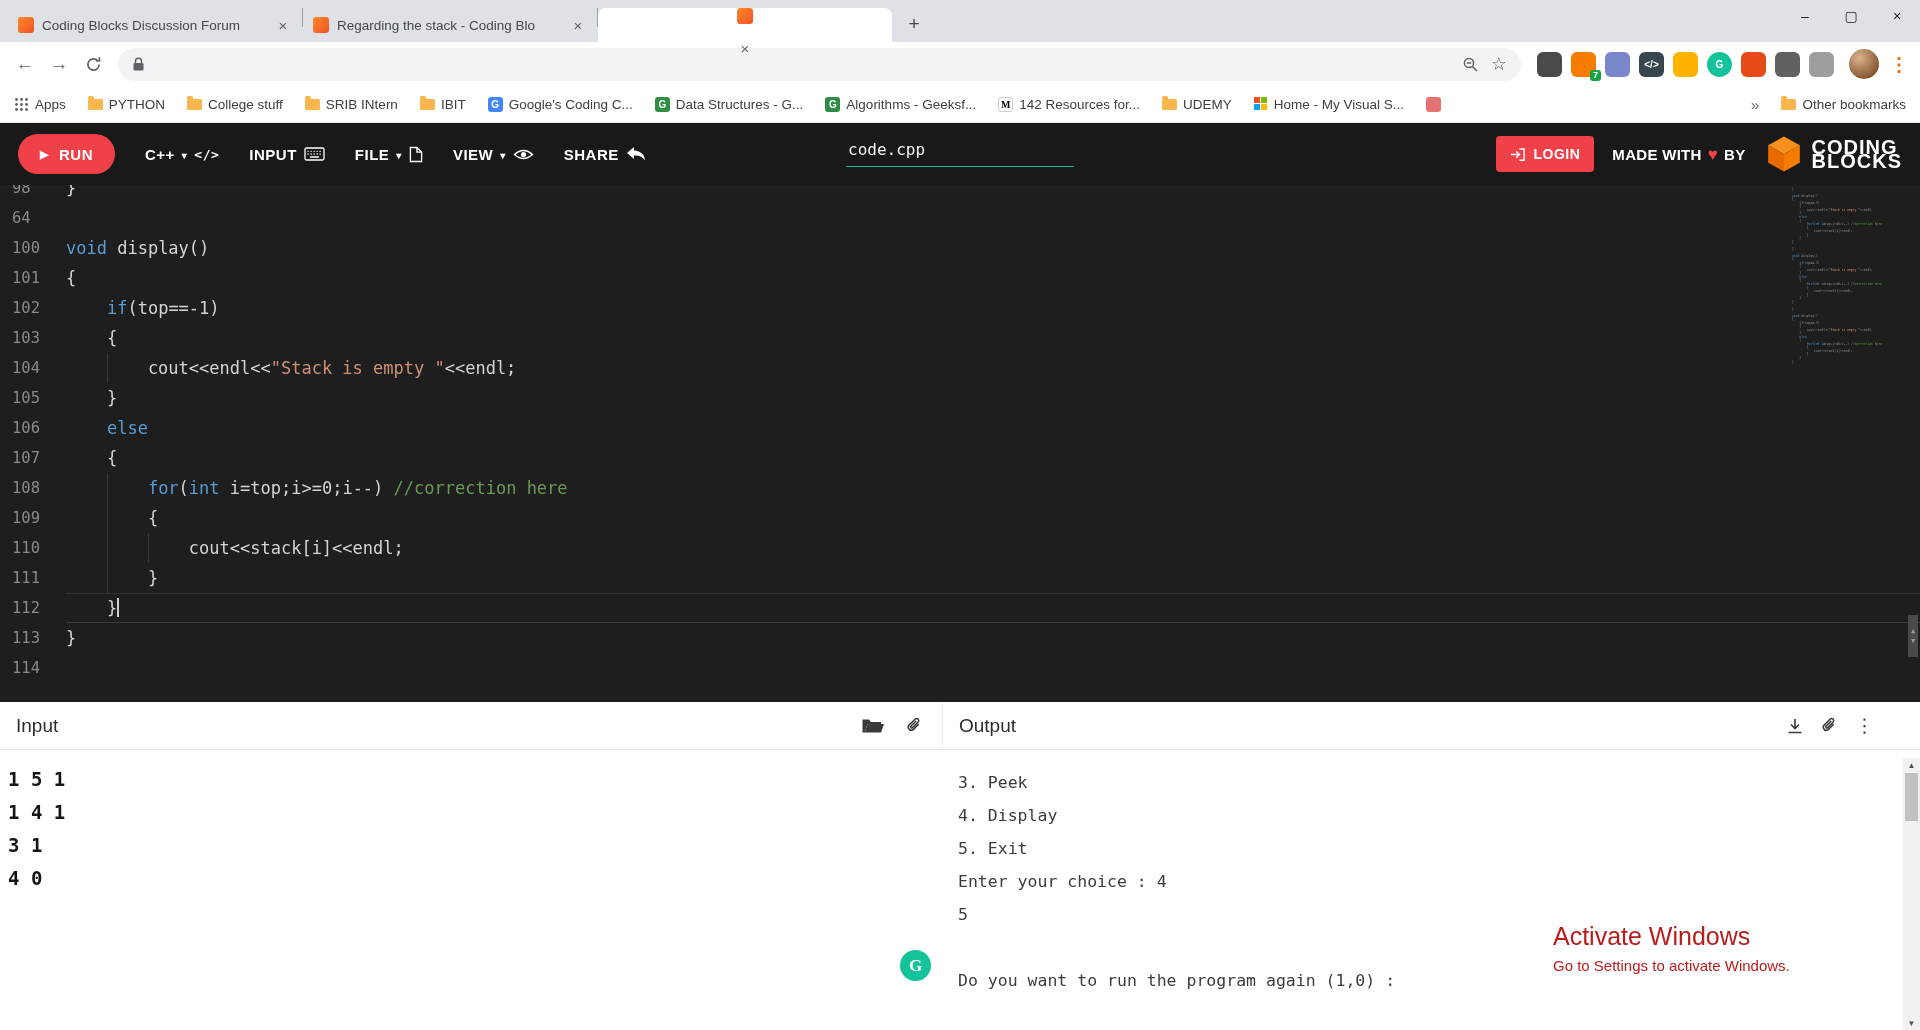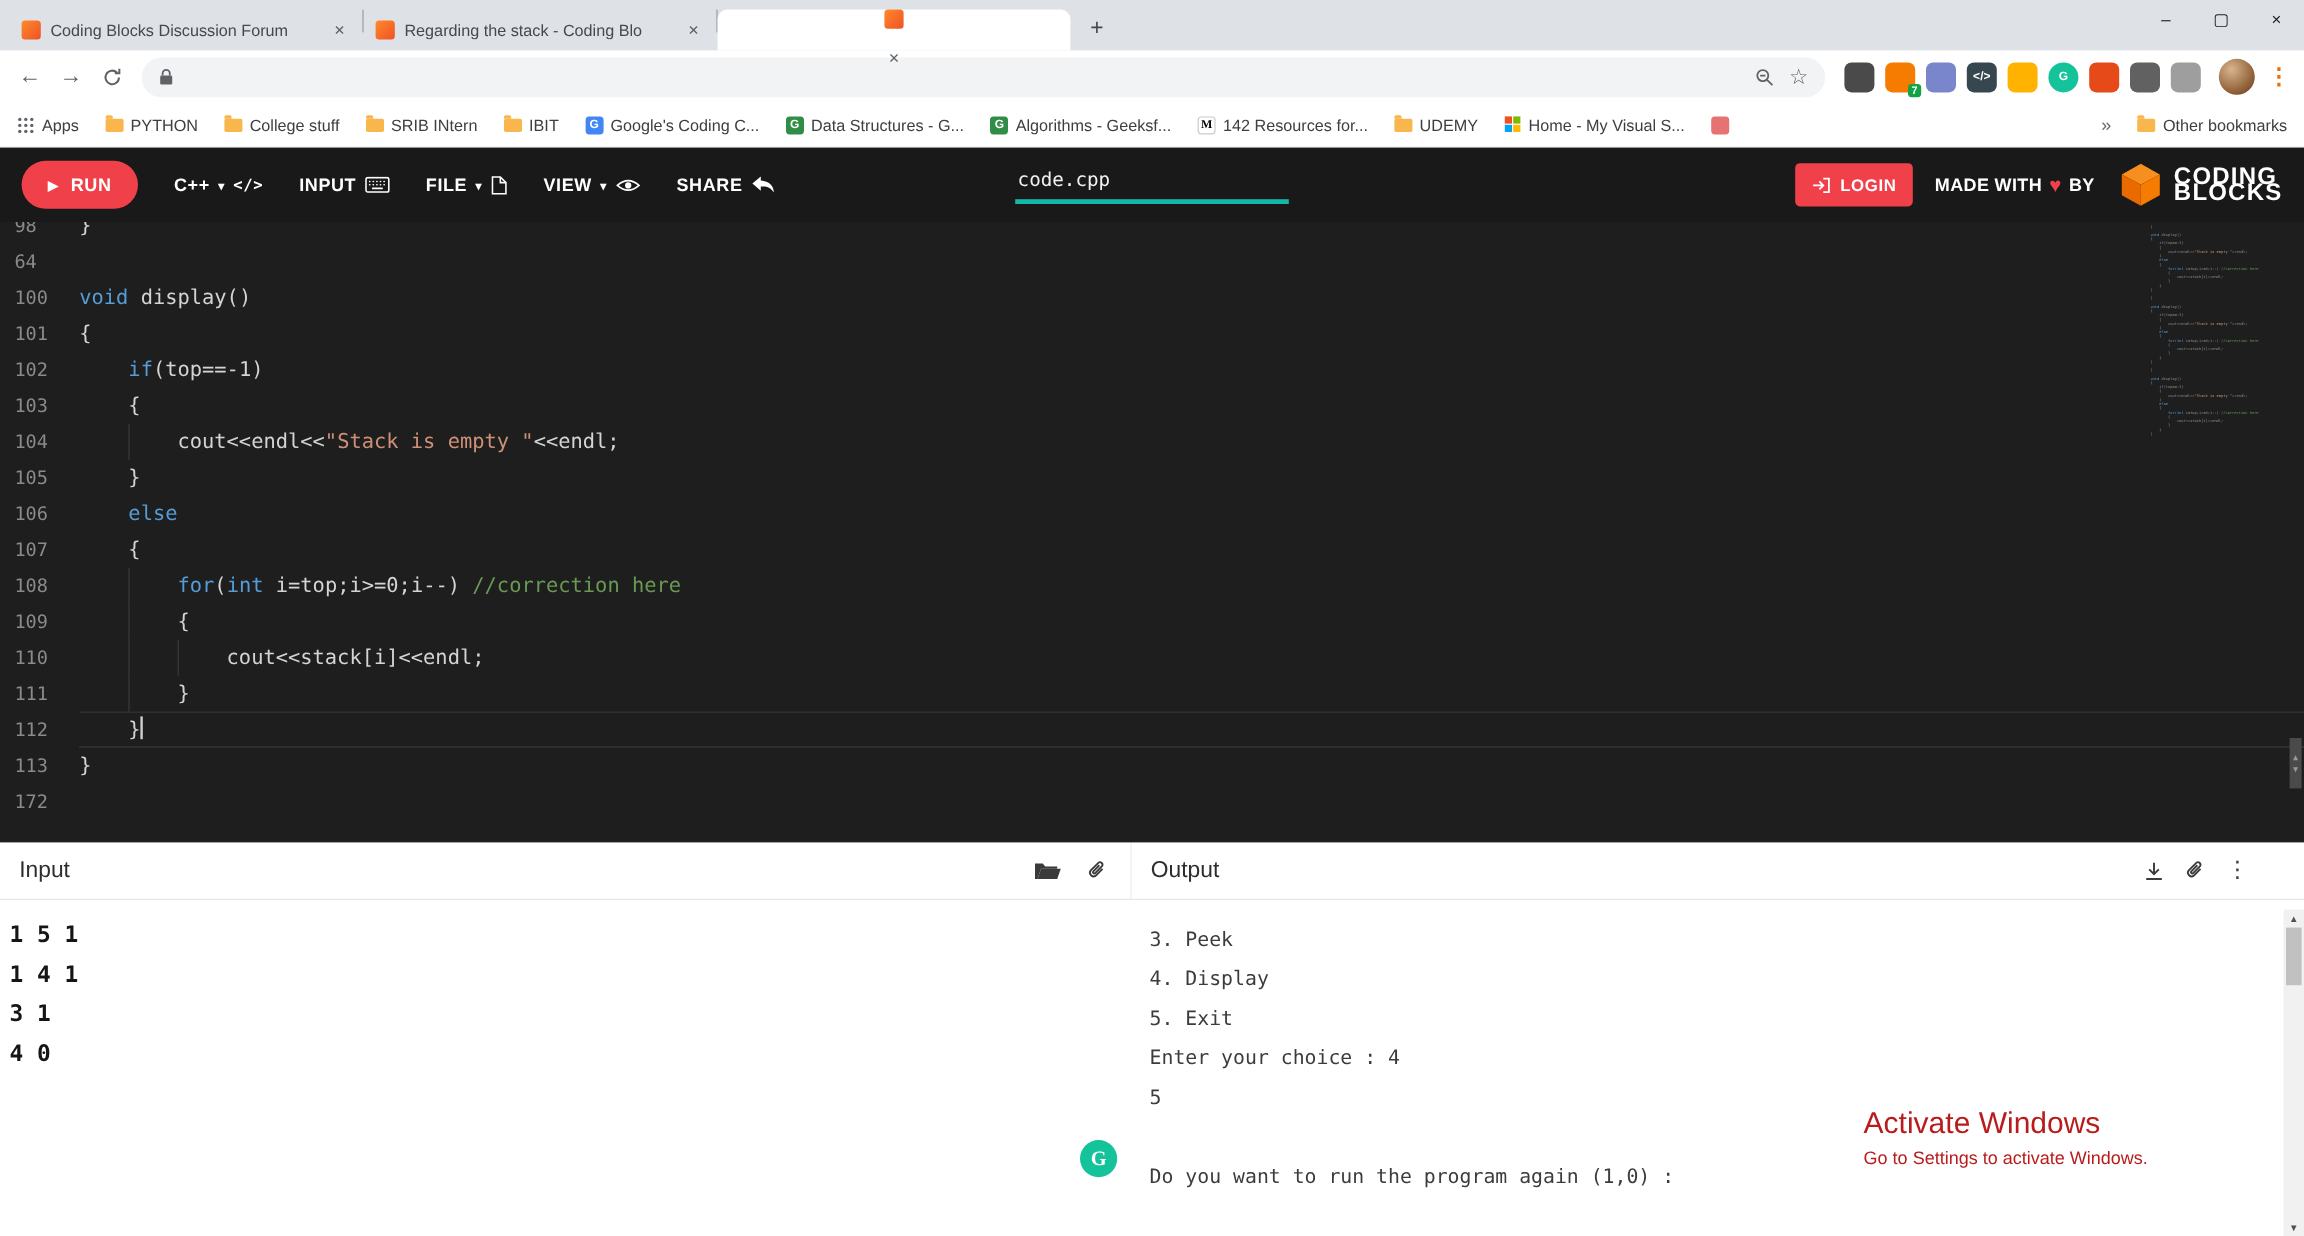--- a/index.html
+++ b/index.html
@@ -44,21 +44,21 @@
 .ms-ic i{display:block;}
 .bmchev{margin-left:auto;font-size:15px;color:#5f6368;}
 
 
 .toolbar{position:relative;height:62px;background:#191919;display:flex;align-items:center;padding:0 18px;gap:30px;color:#fff;}
 .runbtn{background:#f0414a;border-radius:21px;height:40px;padding:0 22px;display:flex;align-items:center;gap:10px;font-weight:bold;font-size:15px;letter-spacing:.5px;}
 .play{font-size:11px;}
 .tbitem{display:flex;align-items:center;gap:7px;font-weight:bold;font-size:15px;letter-spacing:.5px;}
 .caret{font-size:10px;margin-top:2px;}
 .codeicon{font-family:"DejaVu Sans Mono",monospace;font-size:13px;font-weight:bold;}
-.filename{position:absolute;left:50%;transform:translateX(-50%);top:15px;width:228px;background:transparent;border:none;border-bottom:4px solid #14b8a6;outline:none;color:#f2f2f2;font-family:"DejaVu Sans Mono",monospace;font-size:16px;padding:2px 2px 7px;}
+.filename{position:absolute;left:50%;transform:translateX(-50%);top:15px;width:228px;background:transparent;border:none;border-bottom:1px solid #14b8a6;outline:none;color:#f2f2f2;font-family:"DejaVu Sans Mono",monospace;font-size:16px;padding:2px 2px 7px;}
 .tbright{margin-left:auto;display:flex;align-items:center;gap:18px;}
 .loginbtn{background:#f0414a;border-radius:4px;height:36px;padding:0 14px;display:flex;align-items:center;gap:8px;font-weight:bold;font-size:14px;letter-spacing:.5px;}
 .madewith{display:flex;align-items:center;gap:6px;font-weight:800;font-size:15px;letter-spacing:.3px;}
 .heart{color:#f0414a;font-size:17px;line-height:1;}
 .brand{display:flex;align-items:center;gap:8px;}
 .brandtext{font-weight:800;font-size:20px;line-height:14px;letter-spacing:1px;}
 
 
 .editor{position:relative;height:517px;background:#1e1e1e;overflow:hidden;font-family:"DejaVu Sans Mono",monospace;}
 .codepane{margin-top:-12px;}
@@ -378,21 +378,21 @@
         </div>
         <div class="crow">
           <div class="ln">112</div>
           <div class="cl current"><span class="p">    }</span><span class="cursor"></span></div>
         </div>
         <div class="crow">
           <div class="ln">113</div>
           <div class="cl"><span class="p">}</span></div>
         </div>
         <div class="crow">
-          <div class="ln">172</div>
+          <div class="ln">114</div>
           <div class="cl"></div>
         </div>
       </div>
     <div class="minimap">
         <div class="mmscale" id="mmscale"><div><span class="p">}</span></div><div>&nbsp;</div><div><span class="k">void</span><span class="p"> display()</span></div><div><span class="p">{</span></div><div><span class="p">    </span><span class="k">if</span><span class="p">(top==-1)</span></div><div><span class="p">    {</span></div><div><span class="p">        cout&lt;&lt;endl&lt;&lt;</span><span class="s">"Stack is empty "</span><span class="p">&lt;&lt;endl;</span></div><div><span class="p">    }</span></div><div><span class="p">    </span><span class="k">else</span></div><div><span class="p">    {</span></div><div><span class="p">        </span><span class="k">for</span><span class="p">(</span><span class="k">int</span><span class="p"> i=top;i&gt;=0;i--) </span><span class="c">//correction here</span></div><div><span class="p">        {</span></div><div><span class="p">            cout&lt;&lt;stack[i]&lt;&lt;endl;</span></div><div><span class="p">        }</span></div><div><span class="p">    }</span></div><div><span class="p">}</span></div><div>&nbsp;</div><div><span class="p">}</span></div><div>&nbsp;</div><div><span class="k">void</span><span class="p"> display()</span></div><div><span class="p">{</span></div><div><span class="p">    </span><span class="k">if</span><span class="p">(top==-1)</span></div><div><span class="p">    {</span></div><div><span class="p">        cout&lt;&lt;endl&lt;&lt;</span><span class="s">"Stack is empty "</span><span class="p">&lt;&lt;endl;</span></div><div><span class="p">    }</span></div><div><span class="p">    </span><span class="k">else</span></div><div><span class="p">    {</span></div><div><span class="p">        </span><span class="k">for</span><span class="p">(</span><span class="k">int</span><span class="p"> i=top;i&gt;=0;i--) </span><span class="c">//correction here</span></div><div><span class="p">        {</span></div><div><span class="p">            cout&lt;&lt;stack[i]&lt;&lt;endl;</span></div><div><span class="p">        }</span></div><div><span class="p">    }</span></div><div><span class="p">}</span></div><div>&nbsp;</div><div><span class="p">}</span></div><div>&nbsp;</div><div><span class="k">void</span><span class="p"> display()</span></div><div><span class="p">{</span></div><div><span class="p">    </span><span class="k">if</span><span class="p">(top==-1)</span></div><div><span class="p">    {</span></div><div><span class="p">        cout&lt;&lt;endl&lt;&lt;</span><span class="s">"Stack is empty "</span><span class="p">&lt;&lt;endl;</span></div><div><span class="p">    }</span></div><div><span class="p">    </span><span class="k">else</span></div><div><span class="p">    {</span></div><div><span class="p">        </span><span class="k">for</span><span class="p">(</span><span class="k">int</span><span class="p"> i=top;i&gt;=0;i--) </span><span class="c">//correction here</span></div><div><span class="p">        {</span></div><div><span class="p">            cout&lt;&lt;stack[i]&lt;&lt;endl;</span></div><div><span class="p">        }</span></div><div><span class="p">    }</span></div><div><span class="p">}</span></div><div>&nbsp;</div></div>
       </div>
     <div class="edscroll">
       <div class="edthumb">
           <span>▲</span>
           <span>▼</span>

